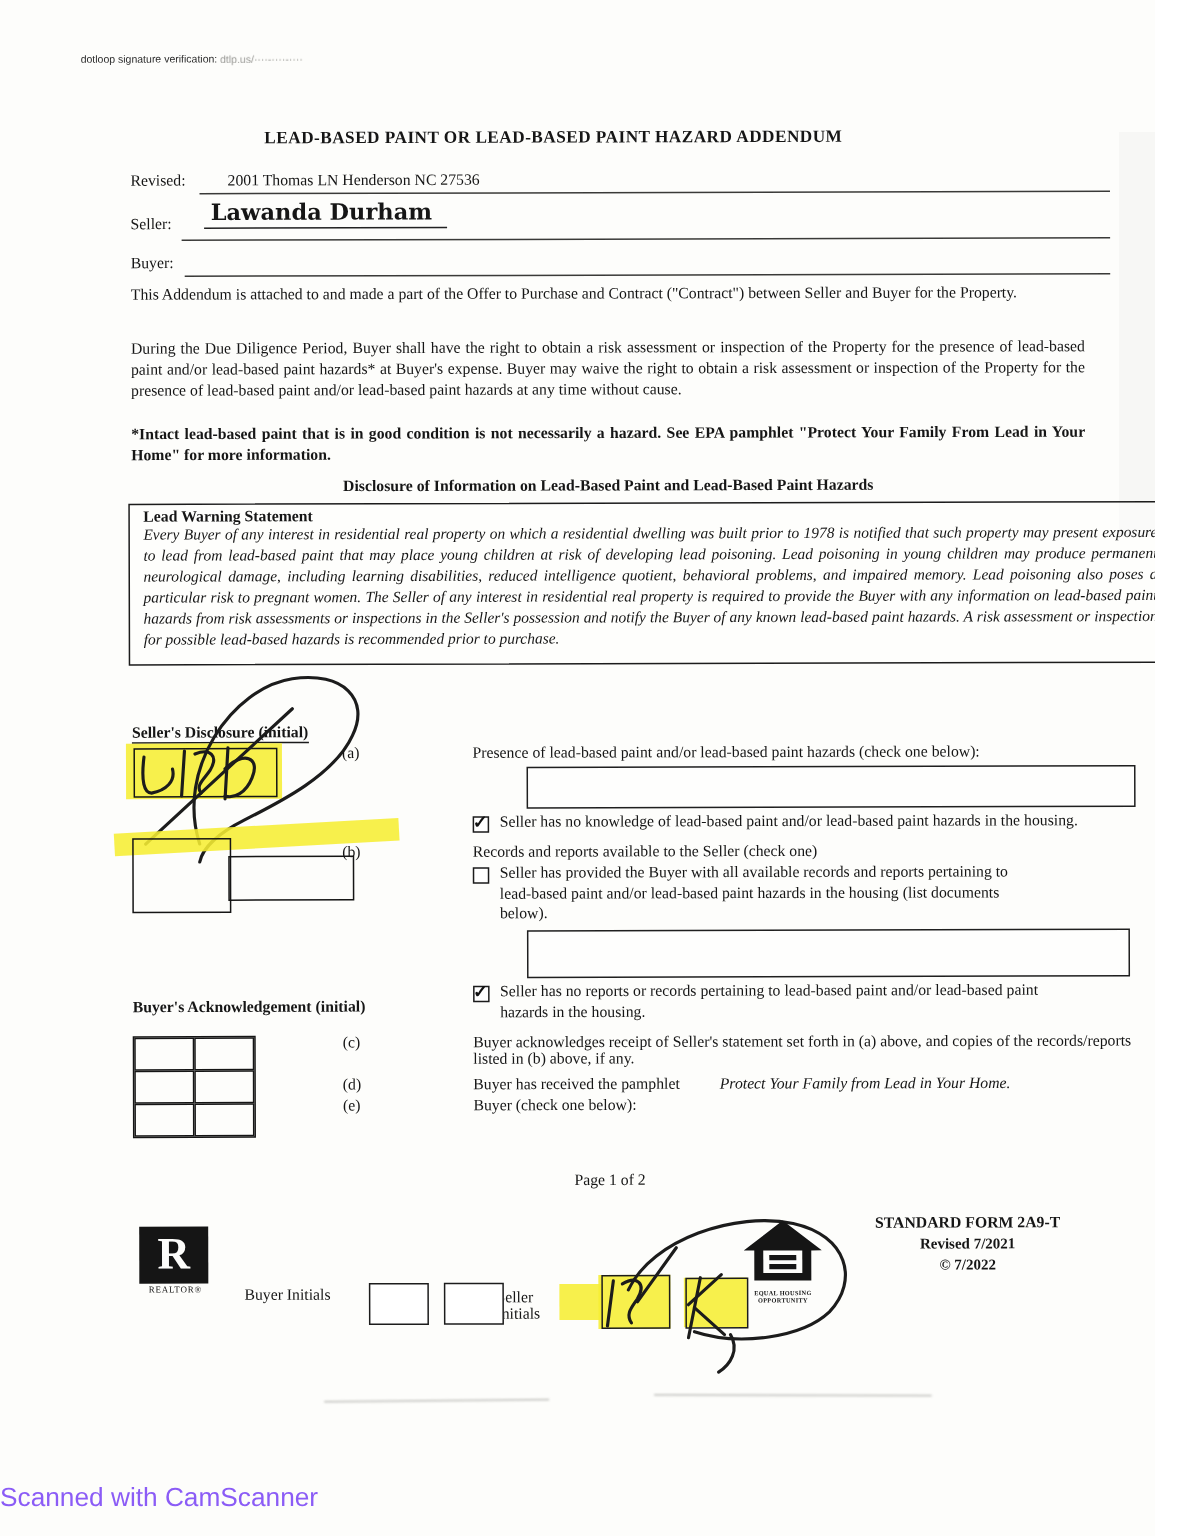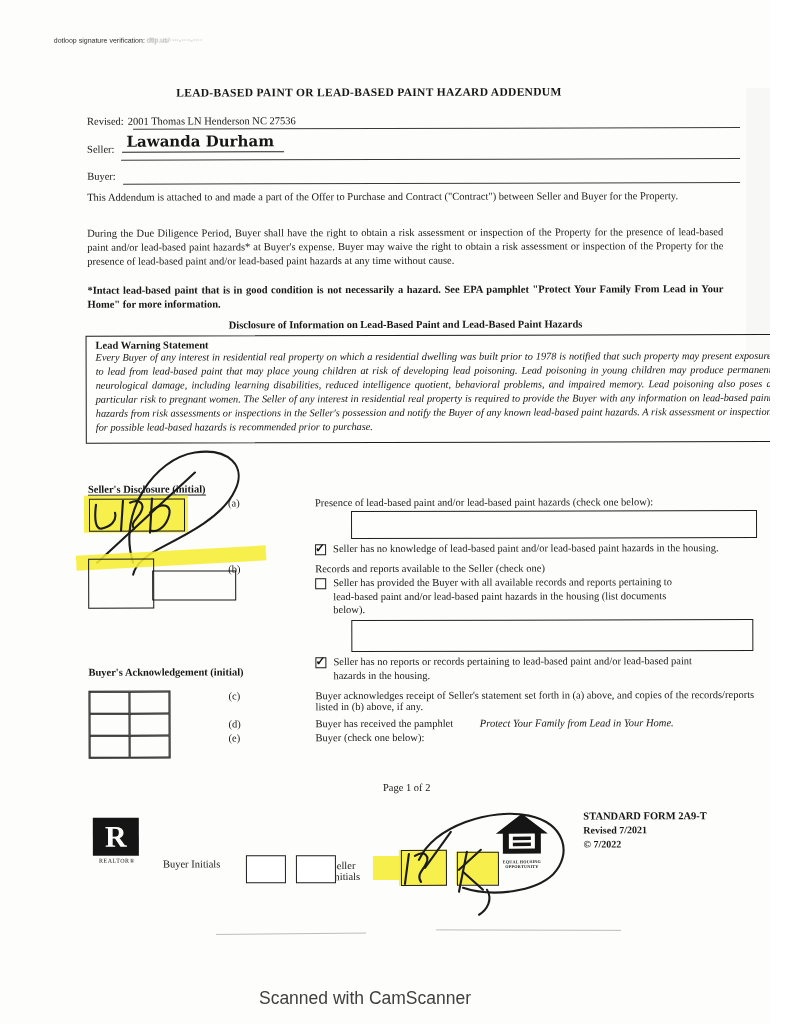--- a/index.html
+++ b/index.html
@@ -9,22 +9,22 @@
   .abs{position:absolute;}
   .scan-shadow{position:absolute;right:0;top:88px;width:24px;height:270px;background:rgba(60,60,50,0.03);}
   
   .verify{position:absolute;left:55px;top:36px;font-family:"Liberation Sans",sans-serif;font-size:7px;color:#2b2b2b;}
   .verify .code{color:#9a9a96;filter:blur(0.4px);}
   
   .title{position:absolute;left:0;right:30px;top:86px;text-align:center;font-weight:bold;font-size:11.5px;letter-spacing:0.3px;}
   
   .fieldrow{position:absolute;left:88px;right:29px;}
   .flabel{font-size:10.5px;}
-  .fvalue{font-size:10.5px;margin-left:0;}
-  .seller-name{font-family:"DejaVu Serif",serif;font-size:15px;font-weight:600;margin-left:4px;
+  .fvalue{font-size:10.5px;margin-left:24px;}
+  .seller-name{font-family:"DejaVu Serif",serif;font-size:15px;font-weight:600;margin-left:18px;
                border-bottom:1.6px solid #222;padding:0 10px 1px 4px;}
   .uline{position:absolute;bottom:-2px;height:0;border-bottom:1.1px solid #3a3a38;}
   
   .para{position:absolute;left:88px;width:636px;font-size:10.5px;line-height:1.33;text-align:justify;}
   .bold{font-weight:bold;}
   .center-head{position:absolute;left:88px;width:636px;text-align:center;font-weight:bold;font-size:10.5px;}
   
   .warnbox{position:absolute;left:86px;width:676px;border:1.6px solid #1c1c1c;padding:3px 9px 8px 9px;background:rgba(255,255,255,0.4);}
   .warnbox .wh{font-weight:bold;font-size:10.5px;}
   .warnbox .wb{font-style:italic;font-size:10.3px;line-height:1.36;text-align:justify;}
@@ -49,26 +49,26 @@
          display:grid;grid-template-columns:1fr 1fr;grid-template-rows:1fr 1fr 1fr;}
   .bgrid>div{border:0.9px solid #151515;}
   
   .pagenum{position:absolute;left:88px;width:636px;text-align:center;font-size:10.5px;top:782px;}
   .rlogo{position:absolute;left:92px;top:817px;width:46px;height:38px;background:#151515;color:#fdfdfb;
          display:flex;align-items:center;justify-content:center;font-size:30px;font-weight:bold;font-family:"Liberation Serif",serif;}
   .rlogo-cap{position:absolute;left:90px;top:857px;width:52px;text-align:center;font-size:6px;letter-spacing:0.5px;}
   .approve{position:absolute;left:162px;top:810px;font-weight:bold;font-size:10px;line-height:1.3;}
   .initrow{position:absolute;left:162px;top:858px;font-size:10.5px;}
   .initbox{position:absolute;border:1.4px solid #1c1c1c;background:#fff;}
-  .forminfo{position:absolute;right:64px;top:810px;text-align:left;font-weight:bold;font-size:10.5px;line-height:1.35;}
+  .forminfo{position:absolute;right:64px;top:810px;text-align:center;font-weight:bold;font-size:10.5px;line-height:1.35;}
   .eho-cap{font-size:6px;transform:scale(0.7);transform-origin:center top;text-align:center;letter-spacing:0.3px;line-height:1.1;font-weight:bold;}
   
   .smudge{position:absolute;height:0;border-top:1.6px solid rgba(70,70,60,0.35);filter:blur(0.6px);}
-  .cam{position:absolute;left:0;right:40px;top:988px;text-align:center;
-       font-family:"Liberation Sans",sans-serif;font-size:17.5px;font-weight:500;color:#404040;}
+  .cam{position:absolute;left:0;right:40px;top:988px;text-align:left;
+       font-family:"Liberation Sans",sans-serif;font-size:17.5px;font-weight:500;color:#8b5cf6;}
 </style>
 </head>
 <body>
 
 <div class="page">
   <div class="scan-shadow"></div>
 
   <div class="content">
 
     <div class="verify">

